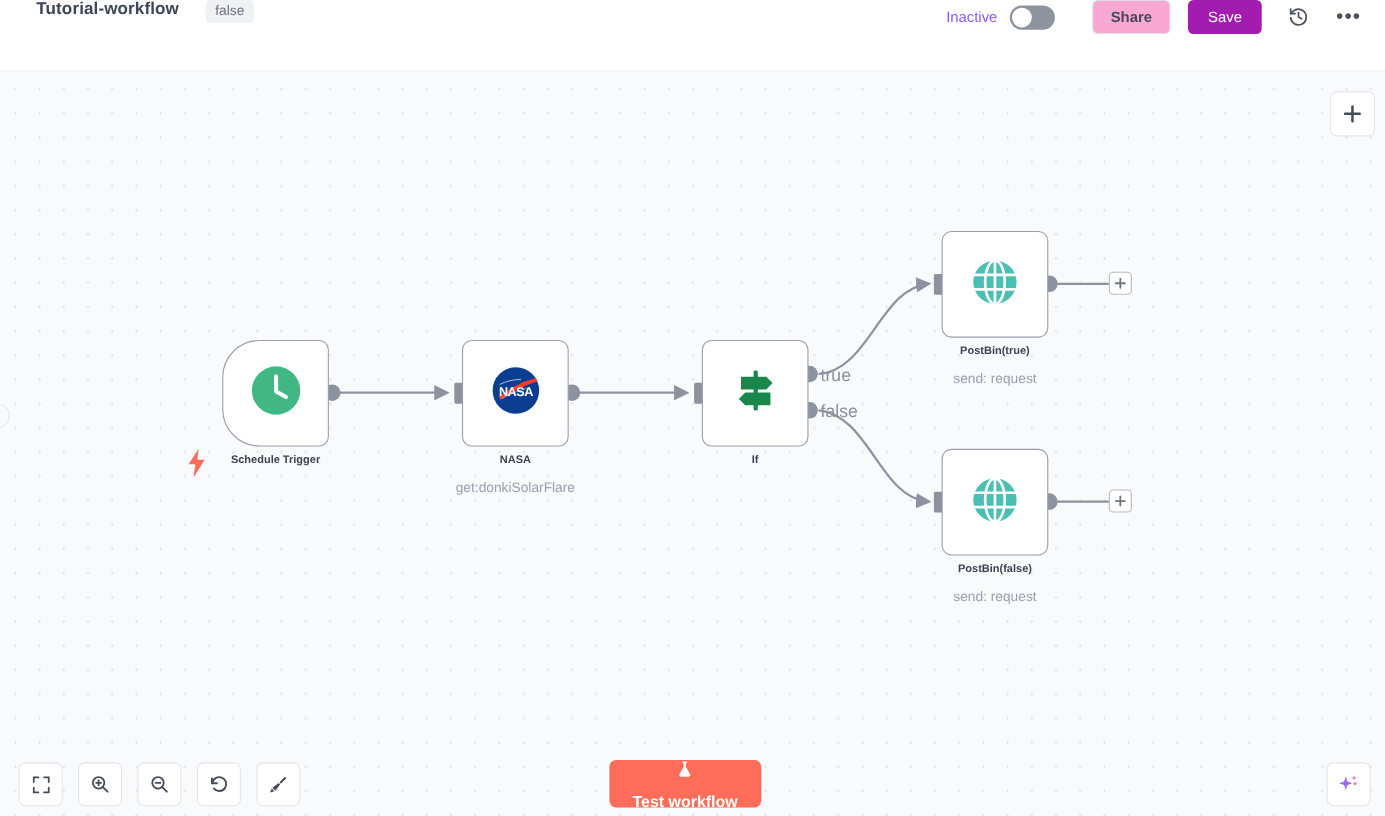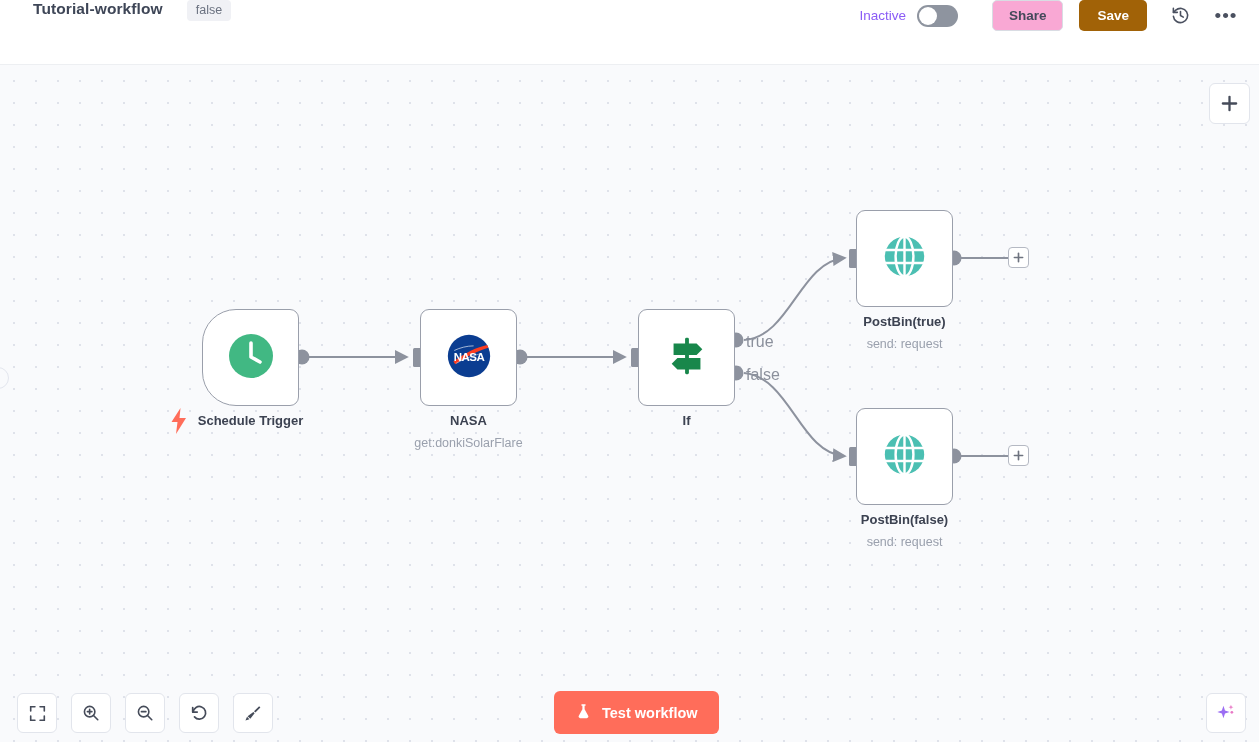--- a/index.html
+++ b/index.html
@@ -53,22 +53,22 @@
     border: 1px solid #d9dce3; border-radius: 5px;
     background: #f9a8d4; color: #44495a;
     font-size: 13.5px; font-weight: 600;
     display: flex; align-items: center; cursor: pointer;
     font-family: "Liberation Sans", sans-serif;
   }
   .btn-save {
     margin-left: 16px;
     height: 31px; padding: 0 18px;
     border: none; border-radius: 5px;
-    background: #a16207; color: #fff;
-    font-size: 13.5px; font-weight: 700;
+    background: #a21caf; color: #fff;
+    font-size: 13.5px; font-weight: 400;
     display: flex; align-items: center; cursor: pointer;
     font-family: "Liberation Sans", sans-serif;
   }
   .icon-btn-plain {
     margin-left: 20px; width: 26px; height: 26px;
     display: flex; align-items: center; justify-content: center;
     cursor: pointer; color: #4b5160;
   }
   .ellipsis { letter-spacing: 1px; font-size: 19px; line-height: 10px; color: #4b5160; }
 
@@ -119,21 +119,21 @@
     cursor: pointer;
   }
   .node.standard { width: 97px; height: 97px; border-radius: 9px; }
   .node.trigger {
     width: 97px; height: 97px;
     border-radius: 34px 9px 9px 34px;
   }
   .node-label {
     position: absolute;
     text-align: center;
-    font-size: 13px; font-weight: 700; color: #3c4251;
+    font-size: 10px; font-weight: 700; color: #3c4251;
     white-space: nowrap;
   }
   .node-sub {
     position: absolute;
     text-align: center;
     font-size: 12.5px; color: #9aa0ad;
     white-space: nowrap;
   }
   .port-label {
     position: absolute;
@@ -171,20 +171,21 @@
   .bottom-bar .sq-btn { position: relative; top: 0; left: 0; }
 
   .test-btn {
     position: absolute; top: 626px; left: 554px;
     height: 43px; padding: 0 21px;
     background: #ff6d5a; border: none; border-radius: 6px;
     color: #ffffff; font-size: 14.5px; font-weight: 700;
     display: flex; align-items: center; gap: 10px;
     cursor: pointer;
     font-family: "Liberation Sans", sans-serif;
+    flex-direction: column;
   }
   .ai-btn { top: 628px; left: 1206px; }
 </style>
 </head>
 <body>
 
 <div id="app">
 
   <div class="header">
     <div class="wf-title">Tutorial-workflow</div>

